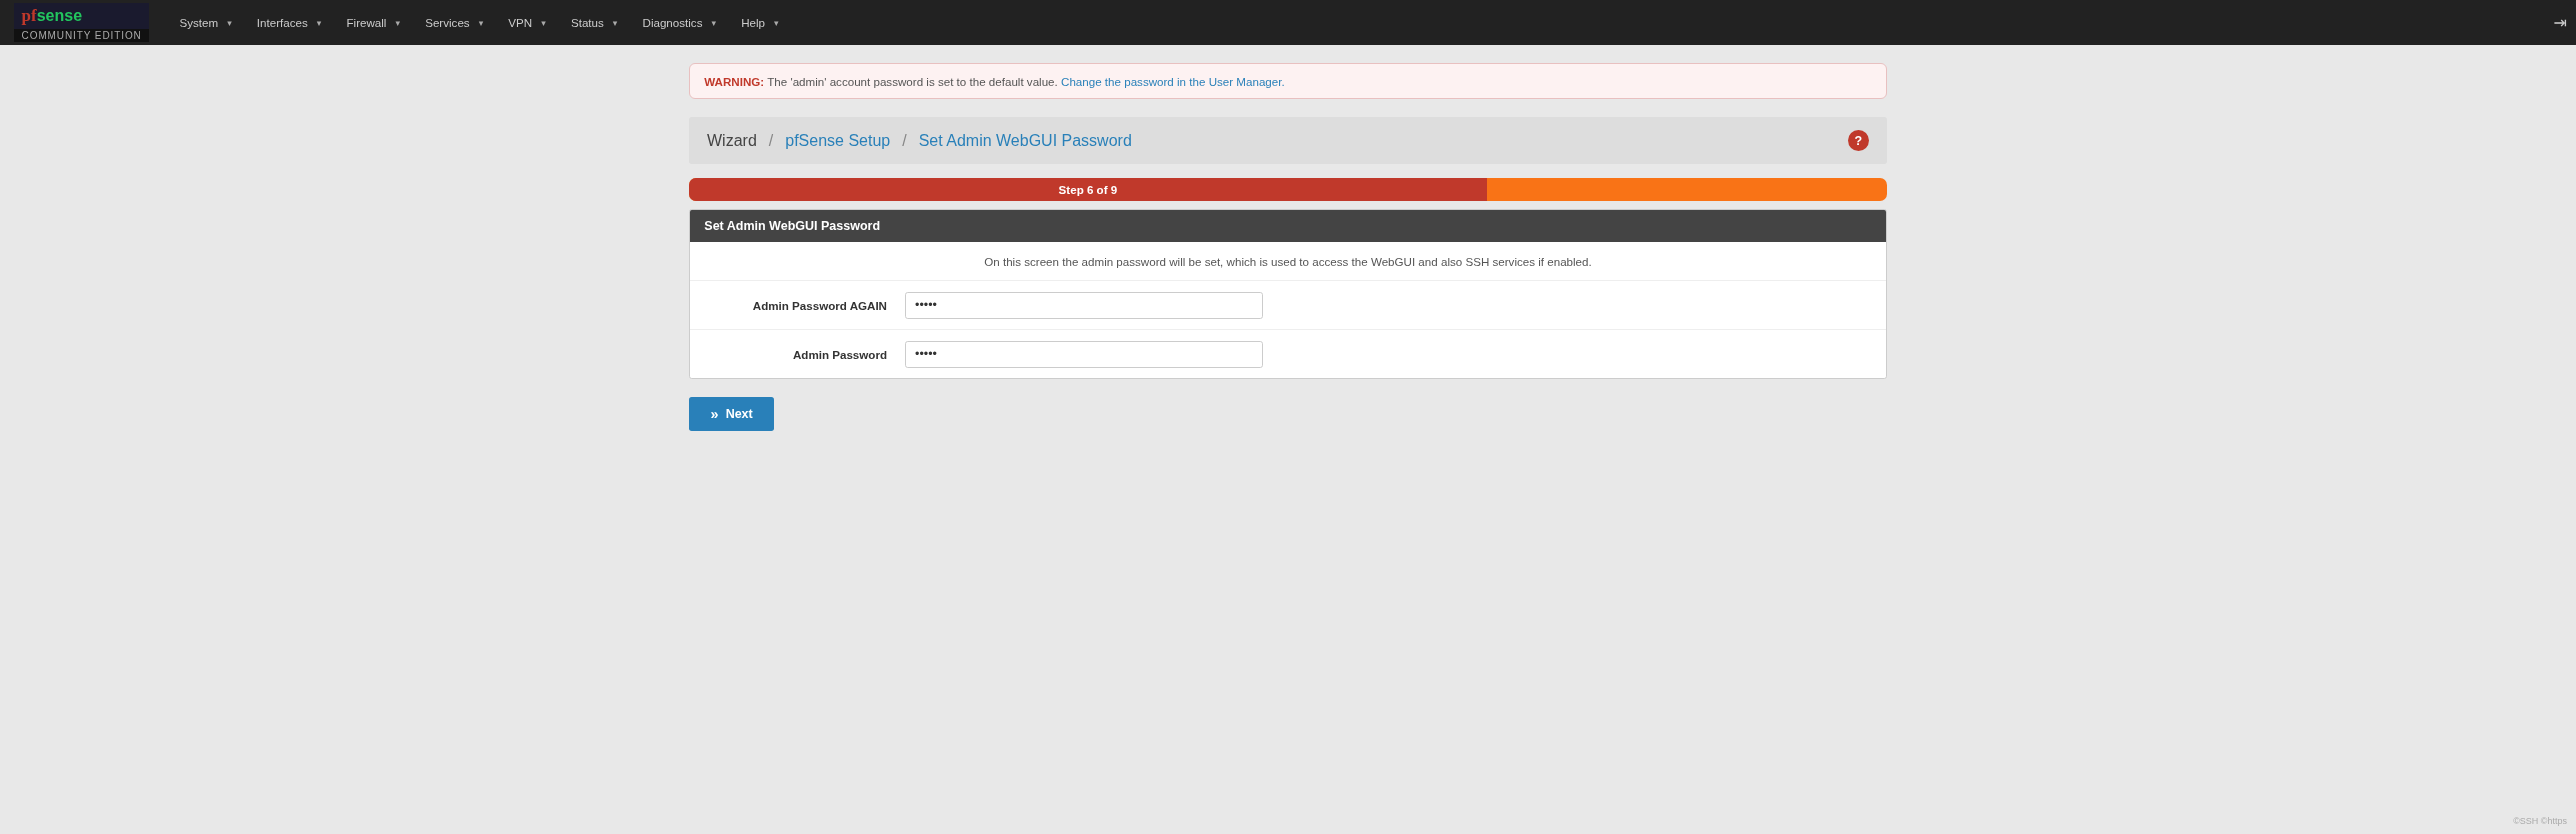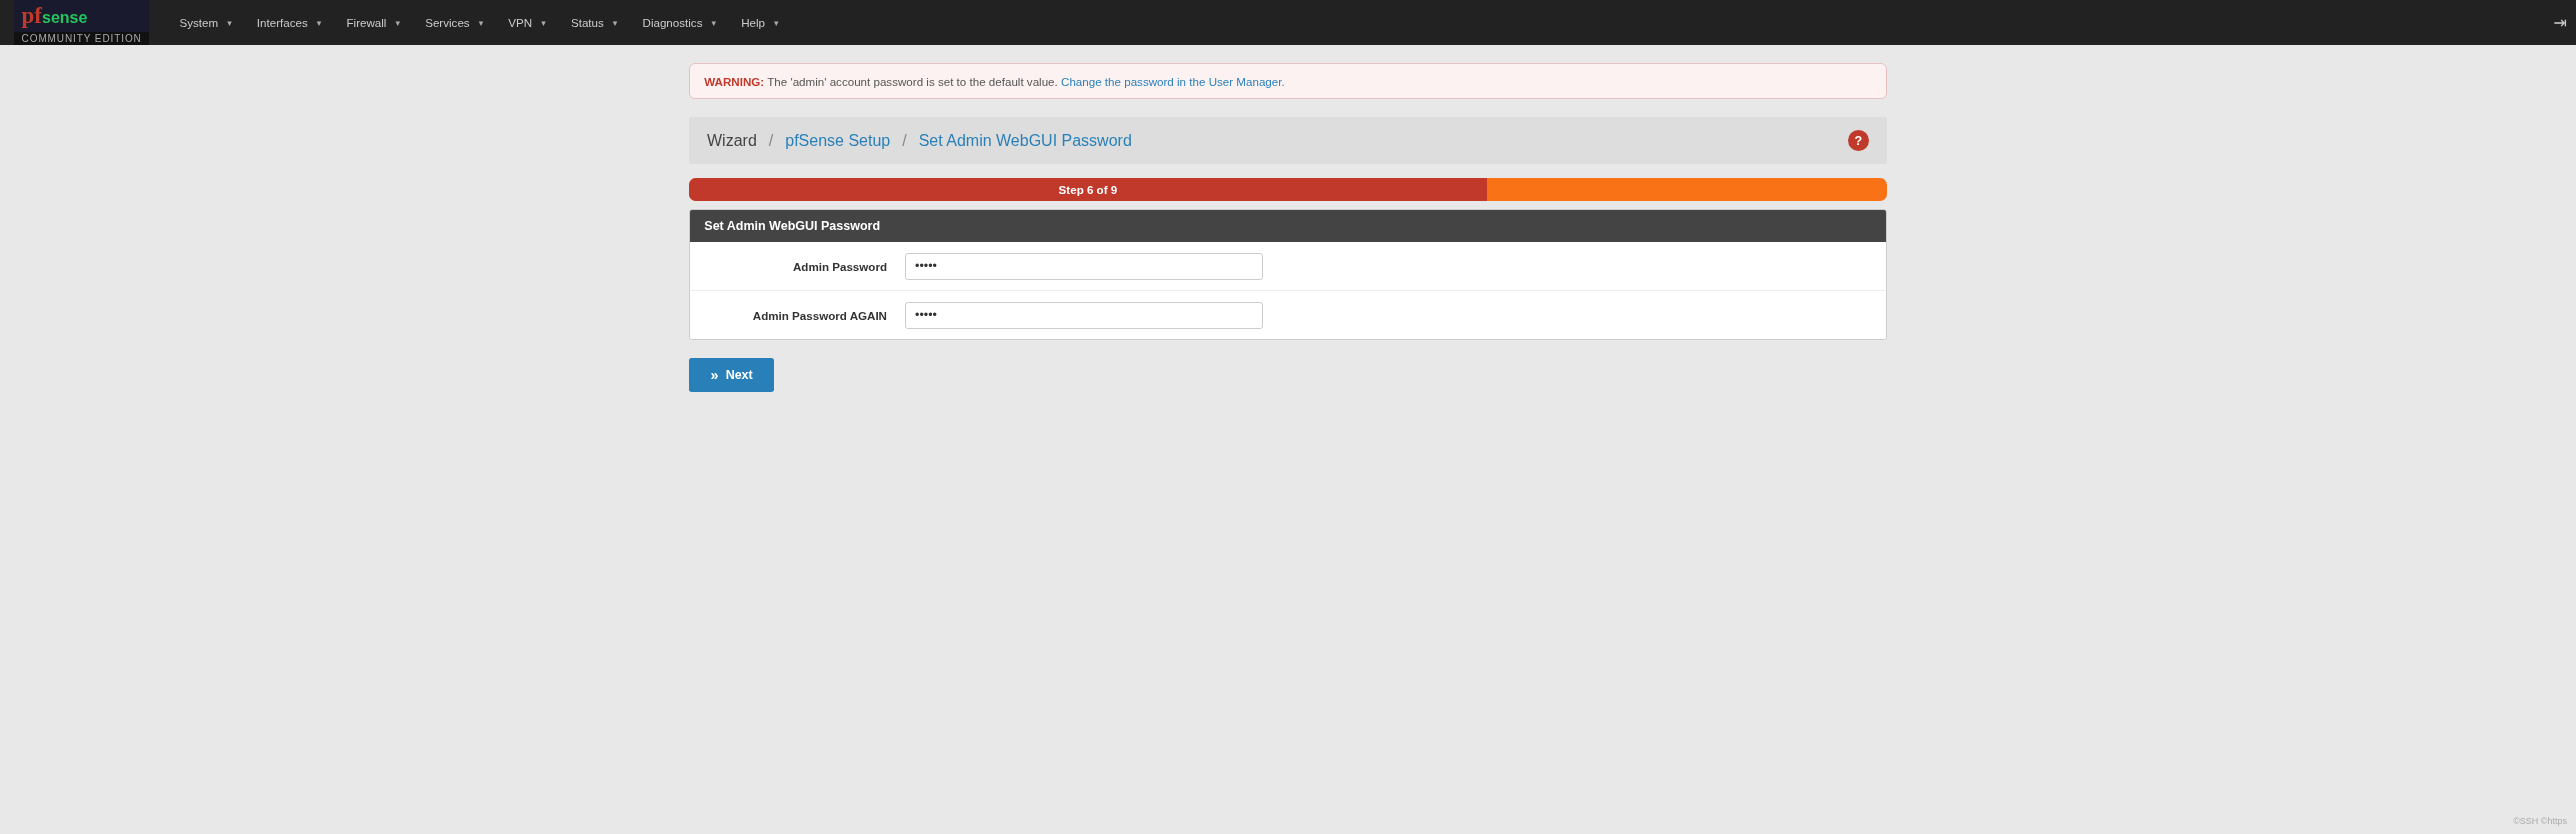--- a/index.html
+++ b/index.html
@@ -25,21 +25,21 @@
       margin-left: 5.4px;
     }
     .logo-main {
       background: #1a1a2e;
       padding: 2.7px 7.2px;
     }
     .logo-text {
       display: flex;
       align-items: baseline;
     }
-    .logo-pf { color: #c0392b; font-size: 23px; font-weight: 900; font-family: serif; }
+    .logo-pf { color: #c0392b; font-size: 17px; font-weight: 900; font-family: serif; }
     .logo-sense { color: #22c55e; font-size: 16px; font-weight: bold; }
     .logo-edition {
       font-size: 10px;
       color: #aaa;
       letter-spacing: 0.9px;
       text-transform: uppercase;
       background: #111;
       padding: 0.9px 7.2px;
       text-align: center;
     }
@@ -310,31 +310,34 @@
       <span>Step 6 of 9</span>
     </div>
   </div>
 
   <div class="panel">
     <div class="panel-header">
       <span>Set Admin WebGUI Password</span>
     </div>
     <div class="panel-body">
 
+      <div class="form-description">
+        <span>On this screen the admin password will be set, which is used to access the WebGUI and also SSH services if enabled.</span>
+      </div>
+
+      <div class="form-row">
+        <label class="form-label">Admin Password AGAIN</label>
+        <input class="form-input" type="password" value="12345" style="">
+      </div>
 
       <div class="form-row">
         <label class="form-label">Admin Password</label>
         <input class="form-input" type="password" value="12345" style="">
       </div>
 
-      <div class="form-row">
-        <label class="form-label">Admin Password AGAIN</label>
-        <input class="form-input" type="password" value="12345" style="">
-      </div>
-
     </div>
   </div>
 
   <button class="btn-next">
     <span class="btn-next-icon">»</span>
     <span>Next</span>
   </button>
 
 </div>
 

